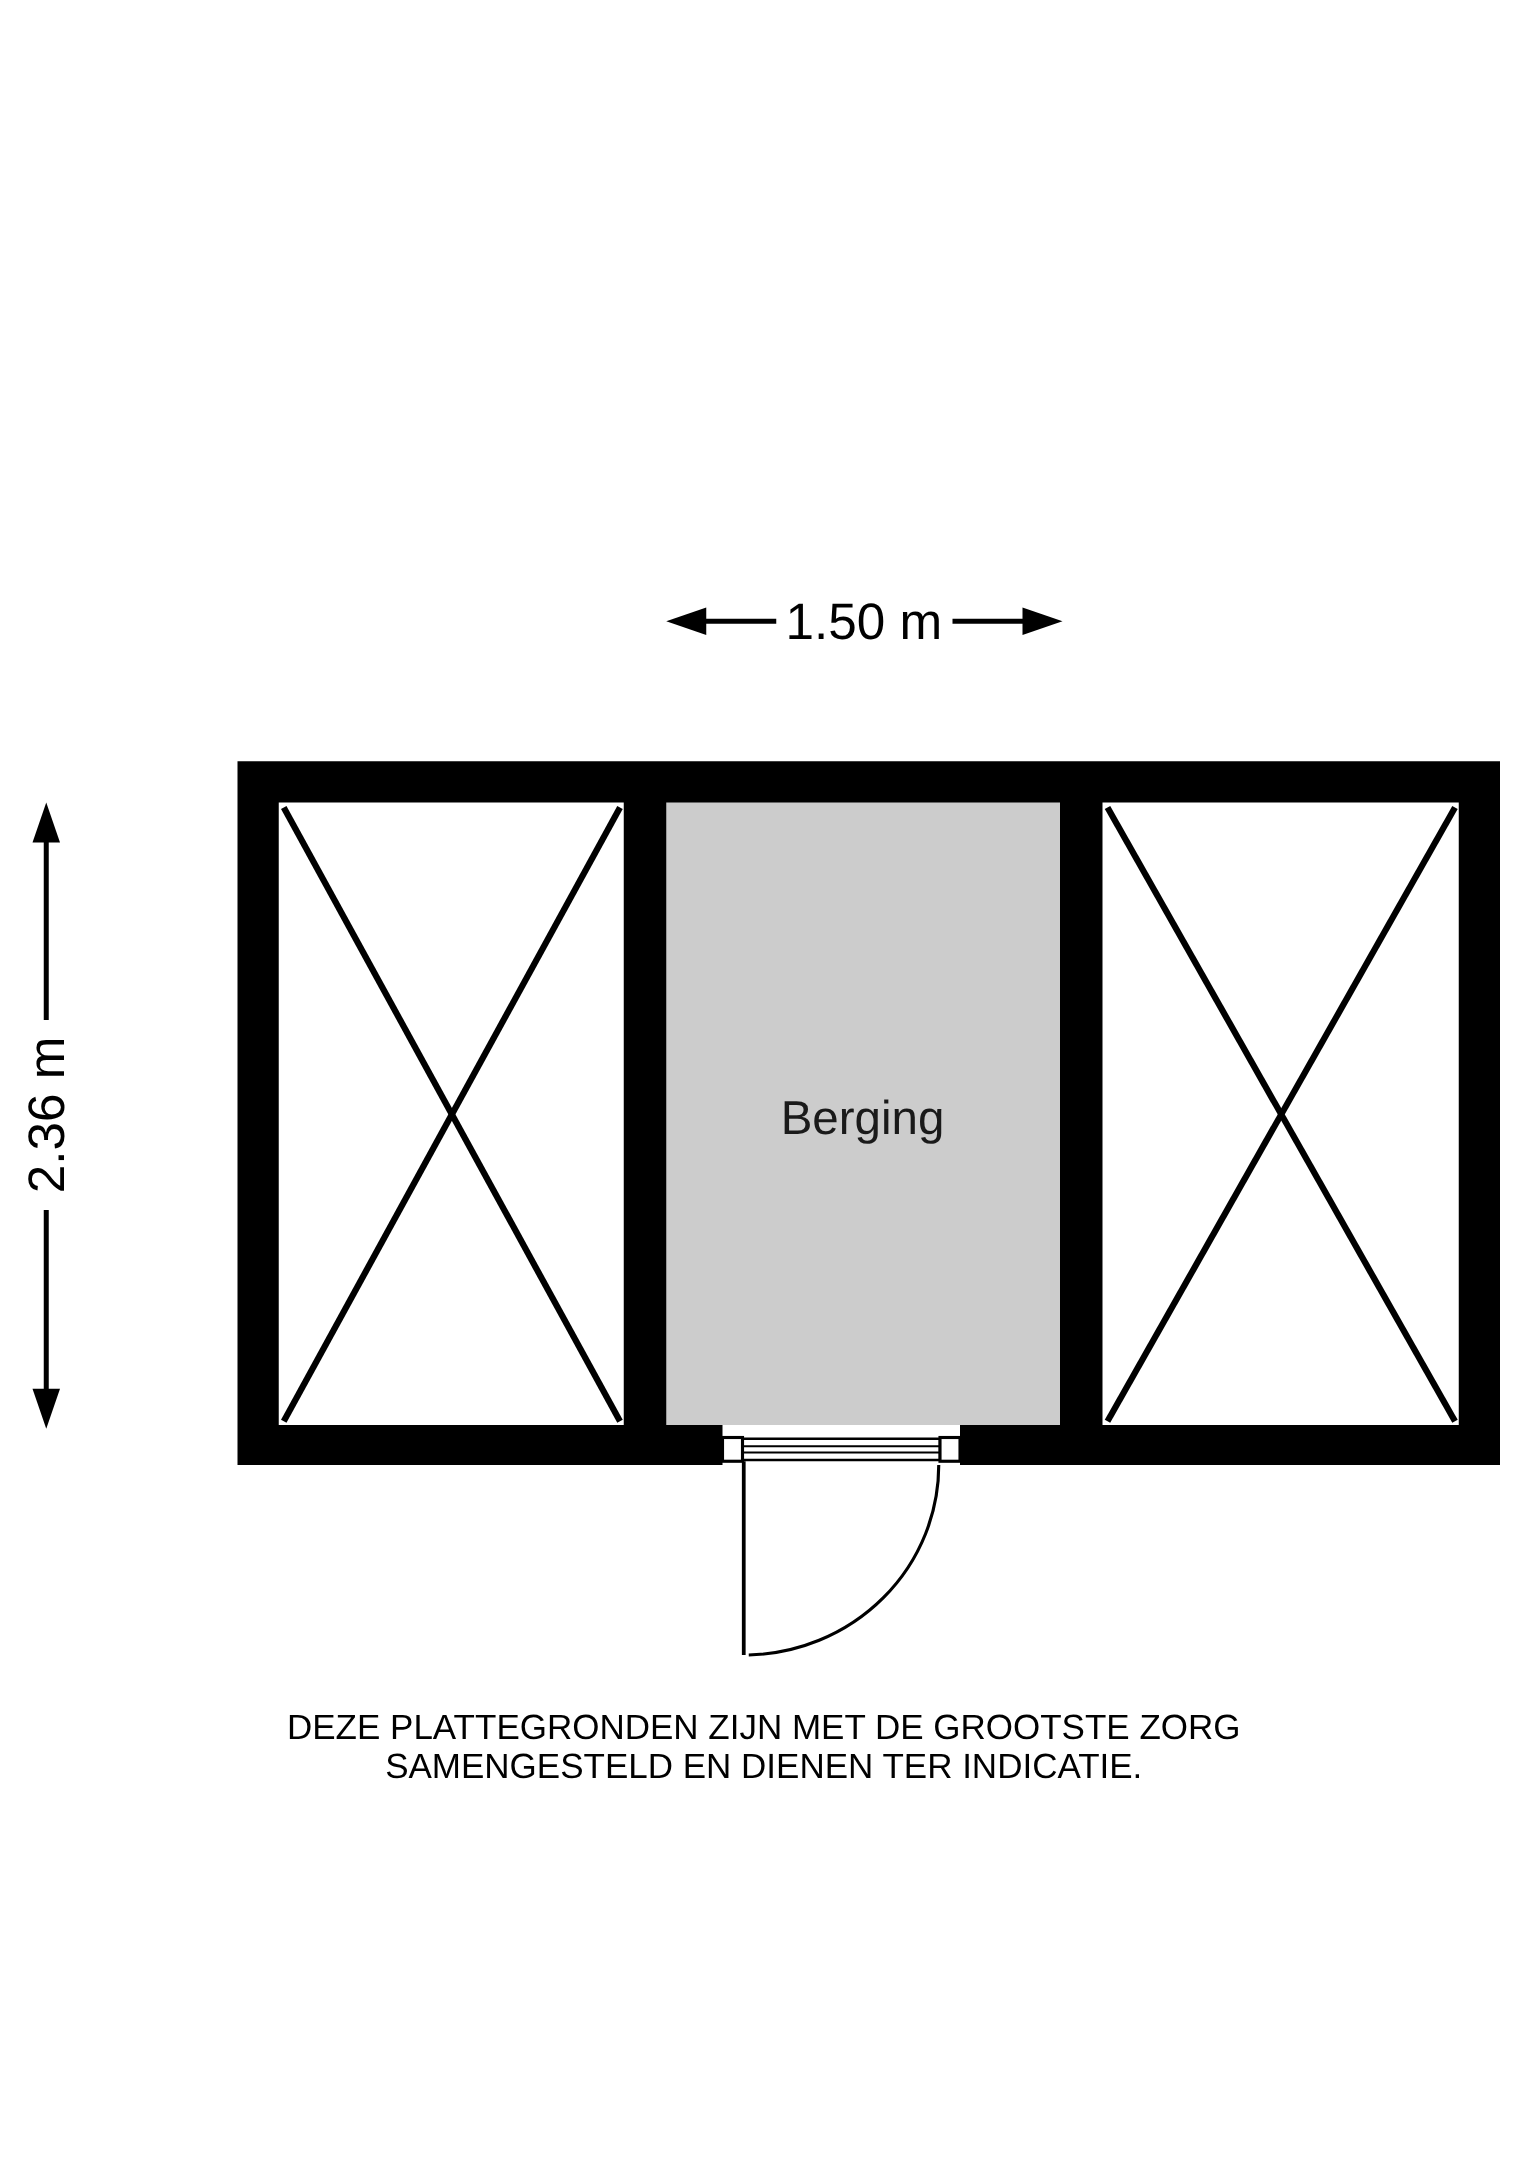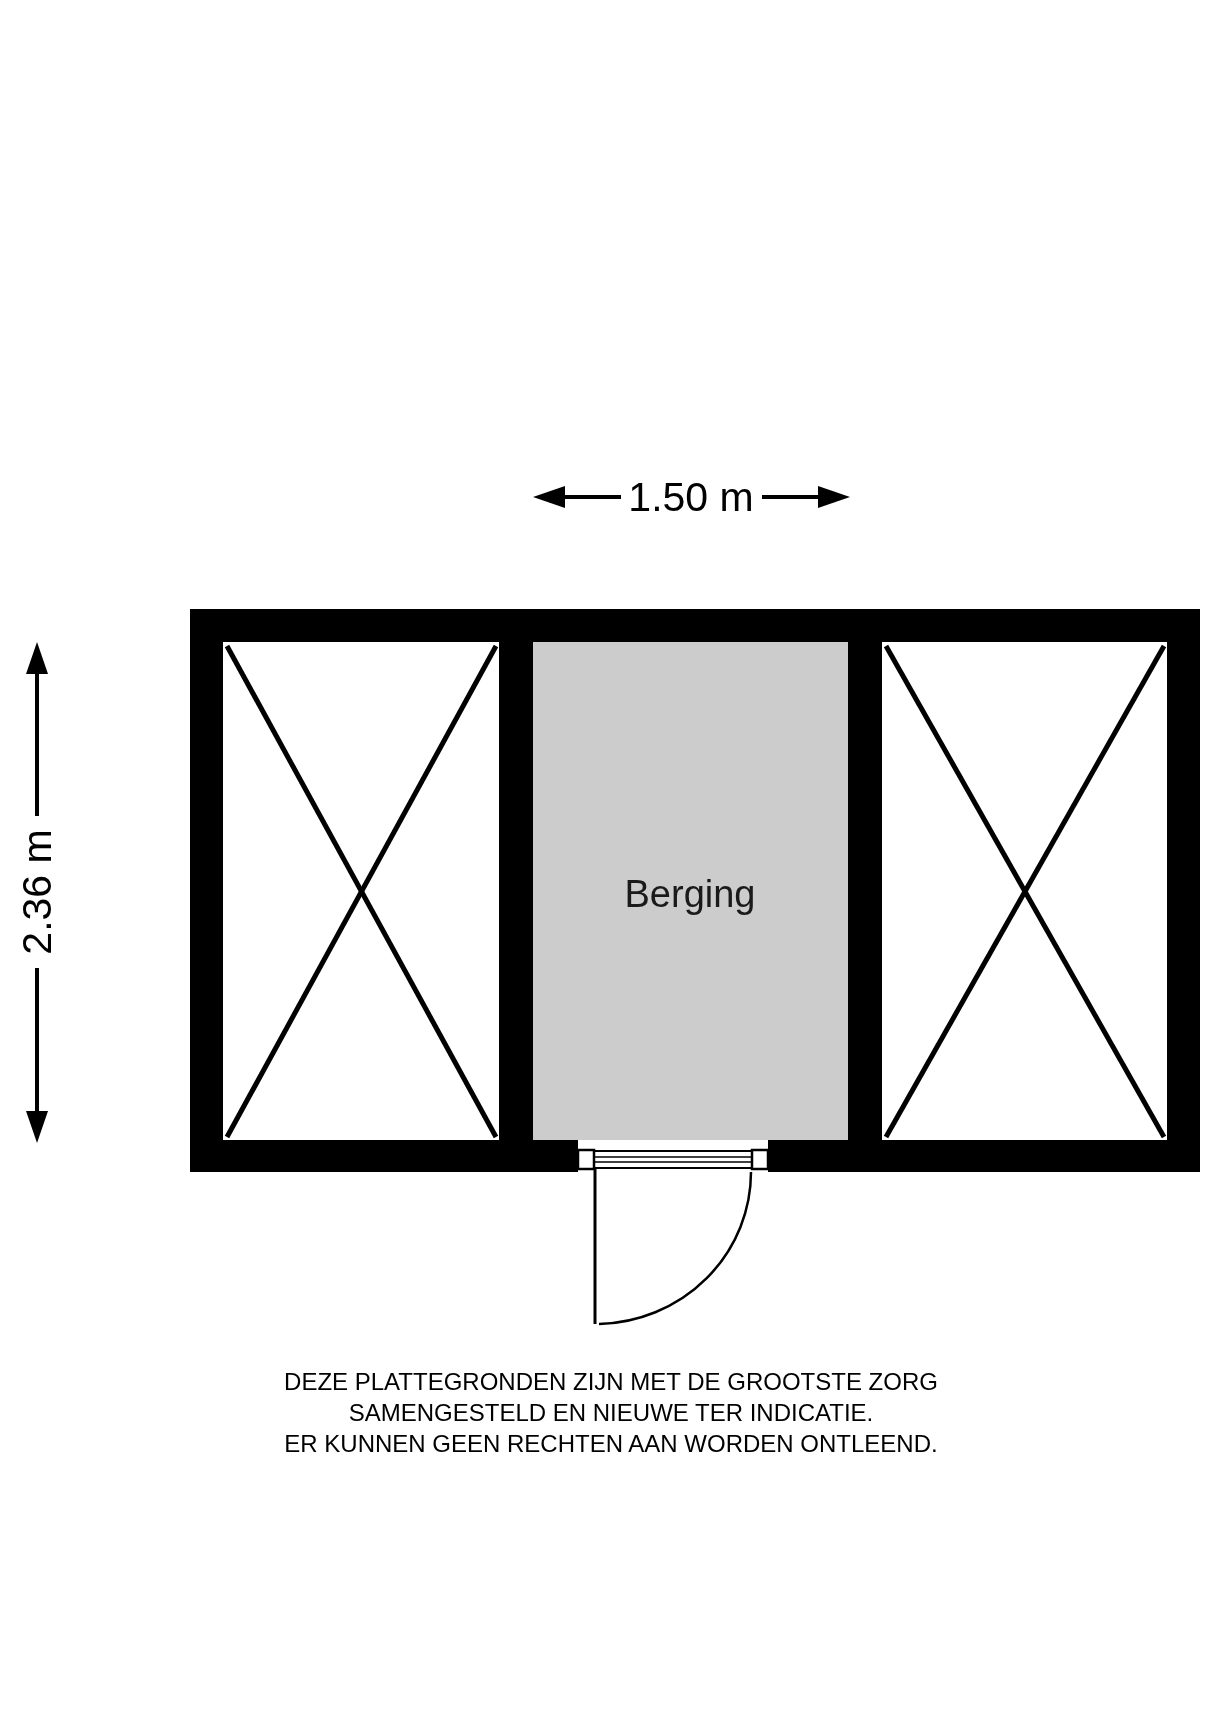--- a/index.html
+++ b/index.html
@@ -40,21 +40,21 @@
     font-family: "Liberation Sans", sans-serif;
     font-size: 38px;
     fill: #1a1a1a;
   }
   .footer-block {
     position: absolute;
     top: 1366px;
     left: 0;
     width: 100%;
     text-align: center;
-    font-size: 24px;
+    font-size: 28px;
     line-height: 31px;
     color: #000000;
   }
 </style>
 </head>
 <body>
 
 <div class="page">
 
 
@@ -102,17 +102,16 @@
         <line x1="595" y1="1169" x2="595" y2="1324" stroke="#000000" stroke-width="3"></line>
         <path d="M 751 1172 A 156 152 0 0 1 599 1324" fill="none" stroke="#000000" stroke-width="2.5"></path>
       </g>
 
       <text class="room-text" x="690" y="907" text-anchor="middle">Berging</text>
     </g>
   </svg>
 
   <div class="footer-block">
     <div>DEZE PLATTEGRONDEN ZIJN MET DE GROOTSTE ZORG</div>
-    <div>SAMENGESTELD EN NIEUWE TER INDICATIE.</div>
-    <div>ER KUNNEN GEEN RECHTEN AAN WORDEN ONTLEEND.</div>
+    <div>SAMENGESTELD EN DIENEN TER INDICATIE.</div>
   </div>
 
 </div>
 
 </body></html>

